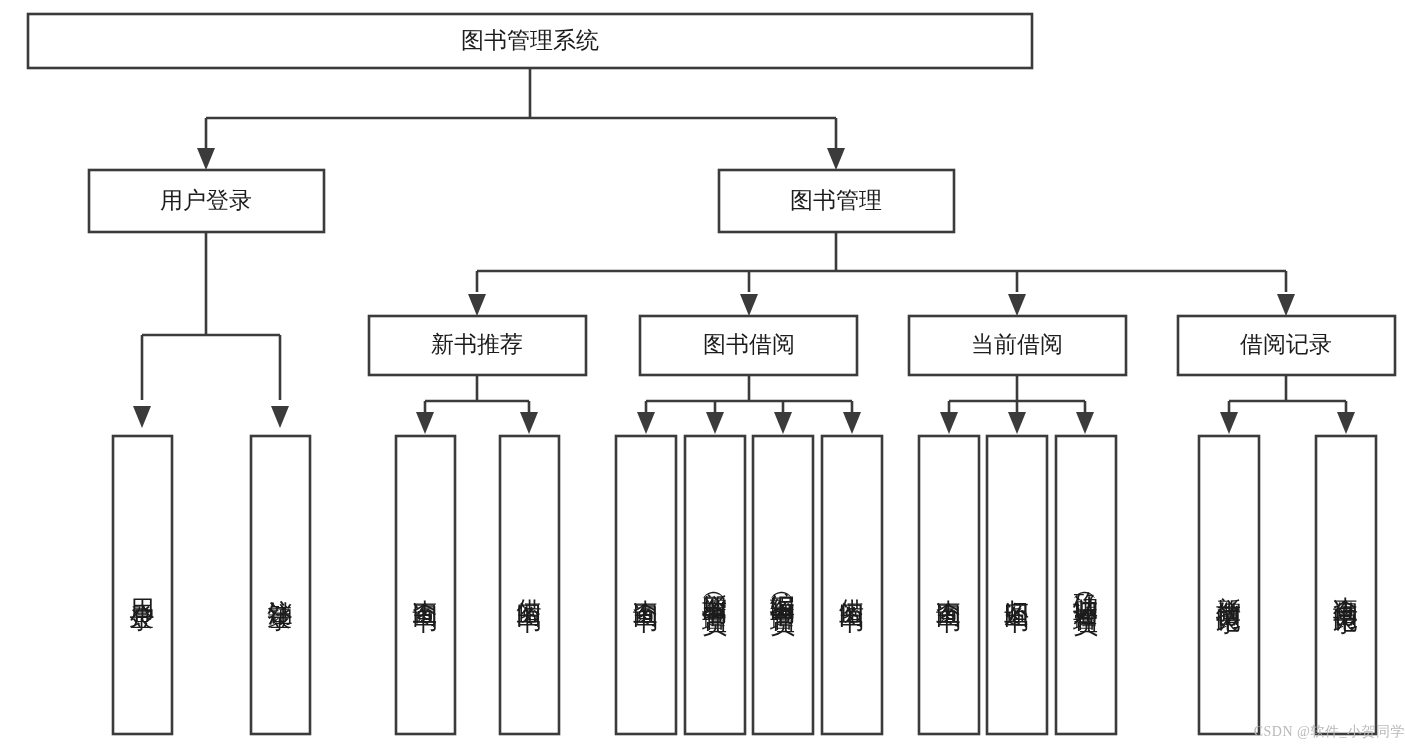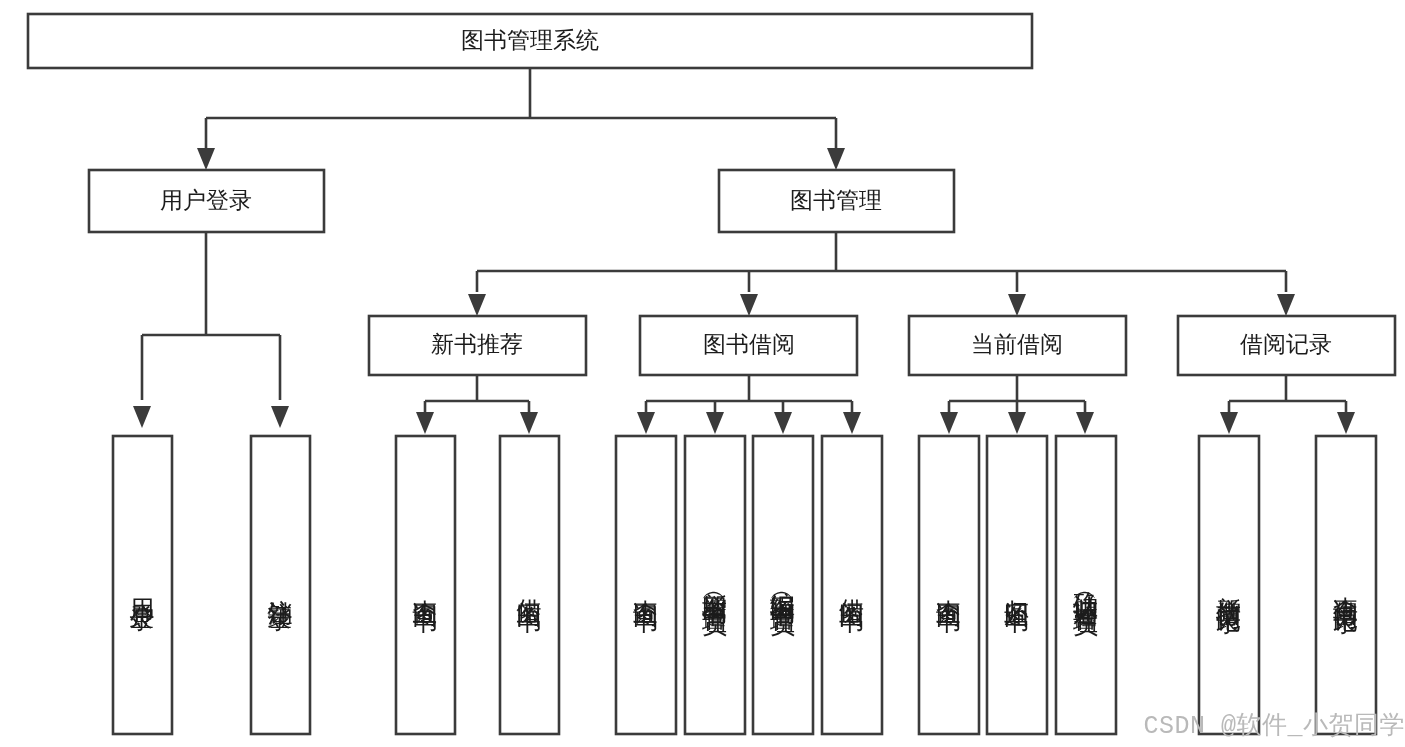--- a/index.html
+++ b/index.html
@@ -63,22 +63,22 @@
     line-height: 1.12;
     letter-spacing: 3px;
     color: #1c1c1c;
     white-space: nowrap;
     text-align: center;
   }
   .watermark {
     position: absolute;
     right: 8px;
     bottom: 6px;
-    font-family: Liberation Mono, monospace;
-    font-size: 25px;
+    font-family: Liberation Serif, serif;
+    font-size: 14px;
     color: #b9b9b9;
     letter-spacing: 0.5px;
     white-space: nowrap;
   }
 </style>
 </head>
 <body>
 
 <div id="diagram-root">
 

